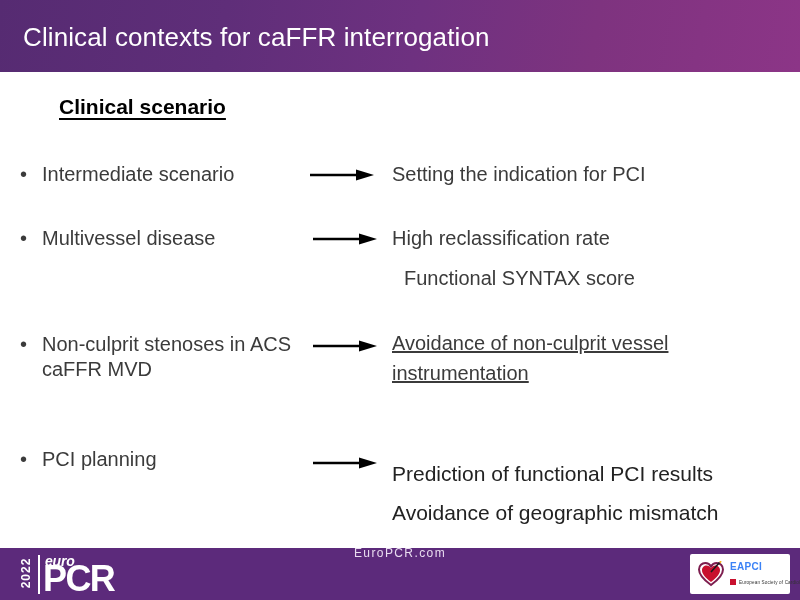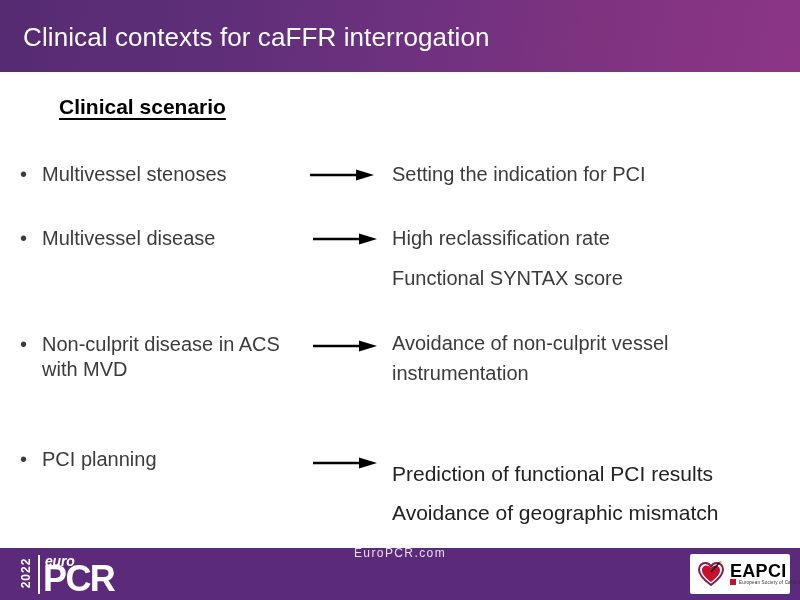--- a/index.html
+++ b/index.html
@@ -93,37 +93,38 @@
     position: absolute;
     font-size: 20px;
     color: #3B3B3B;
     line-height: 38px;
     white-space: nowrap;
   }
   .advantage.wrapped {
     white-space: normal;
     line-height: 30px;
     width: 360px;
+    text-decoration: underline;
   }
   .advantage.bigger {
     font-size: 21px;
     color: #222222;
   }
 
   
   #row1 { top: 158px; }
   #row1 .scenario { top: 4px; }
   #row1 .arrow    { left: 310px; top: 10px; }
   #row1 .advantage{ left: 392px; top: -3px; }
 
   #row2 { top: 222px; }
   #row2 .scenario { top: 4px; }
   #row2 .arrow    { left: 313px; top: 10px; }
   #row2 .advantage{ left: 392px; top: -3px; }
-  #row2 .advantage.second { top: 37px; }
+  #row2 .advantage.second { top: 37px; margin-left: 12px; }
 
   #row3 { top: 330px; }
   #row3 .scenario { top: 2px; }
   #row3 .arrow    { left: 313px; top: 9px; }
   #row3 .advantage{ left: 392px; top: -2px; }
 
   #row4 { top: 444px; }
   #row4 .scenario { top: 3px; }
   #row4 .arrow    { left: 313px; top: 12px; }
   #row4 .advantage{ left: 392px; top: -2px; margin-top: 13px; }
@@ -212,22 +213,22 @@
     position: absolute;
     left: 7px;
     top: 6px;
     width: 28px;
     height: 28px;
   }
   #eapci-name {
     position: absolute;
     left: 40px;
     top: 7px;
-    color: #000000;
-    font-size: 18px;
+    color: #3b82f6;
+    font-size: 10px;
     font-weight: bold;
     letter-spacing: 0.3px;
   }
   #eapci-sub-wrap {
     position: absolute;
     left: 40px;
     top: 25px;
     display: flex;
     align-items: center;
     gap: 3px;
@@ -250,21 +251,21 @@
 <div id="slide">
 
   <div id="header-bar"></div>
   <div id="slide-title">Clinical contexts for caFFR interrogation</div>
 
   <div class="col-head" id="head-scenario">Clinical scenario</div>
 
   <div class="row" id="row1">
     <div class="scenario">
       <span class="bullet">•</span>
-      <span class="stext">Multivessel stenoses</span>
+      <span class="stext">Intermediate scenario</span>
     </div>
     <svg class="arrow" viewBox="0 0 64 14">
       <line x1="0" y1="7" x2="50" y2="7" stroke="#000000" stroke-width="2.6"></line>
       <polygon points="46,1.6 64,7 46,12.4" fill="#000000"></polygon>
     </svg>
     <div class="advantage">Setting the indication for PCI</div>
   </div>
 
   <div class="row" id="row2">
     <div class="scenario">
@@ -275,21 +276,21 @@
       <line x1="0" y1="7" x2="50" y2="7" stroke="#000000" stroke-width="2.6"></line>
       <polygon points="46,1.6 64,7 46,12.4" fill="#000000"></polygon>
     </svg>
     <div class="advantage">High reclassification rate</div>
     <div class="advantage second">Functional SYNTAX score</div>
   </div>
 
   <div class="row" id="row3">
     <div class="scenario">
       <span class="bullet">•</span>
-      <span class="stext">Non-culprit disease in ACS with MVD</span>
+      <span class="stext">Non-culprit stenoses in ACS caFFR MVD</span>
     </div>
     <svg class="arrow" viewBox="0 0 64 14">
       <line x1="0" y1="7" x2="50" y2="7" stroke="#000000" stroke-width="2.6"></line>
       <polygon points="46,1.6 64,7 46,12.4" fill="#000000"></polygon>
     </svg>
     <div class="advantage wrapped">Avoidance of non-culprit vessel instrumentation</div>
   </div>
 
   <div class="row" id="row4">
     <div class="scenario">

